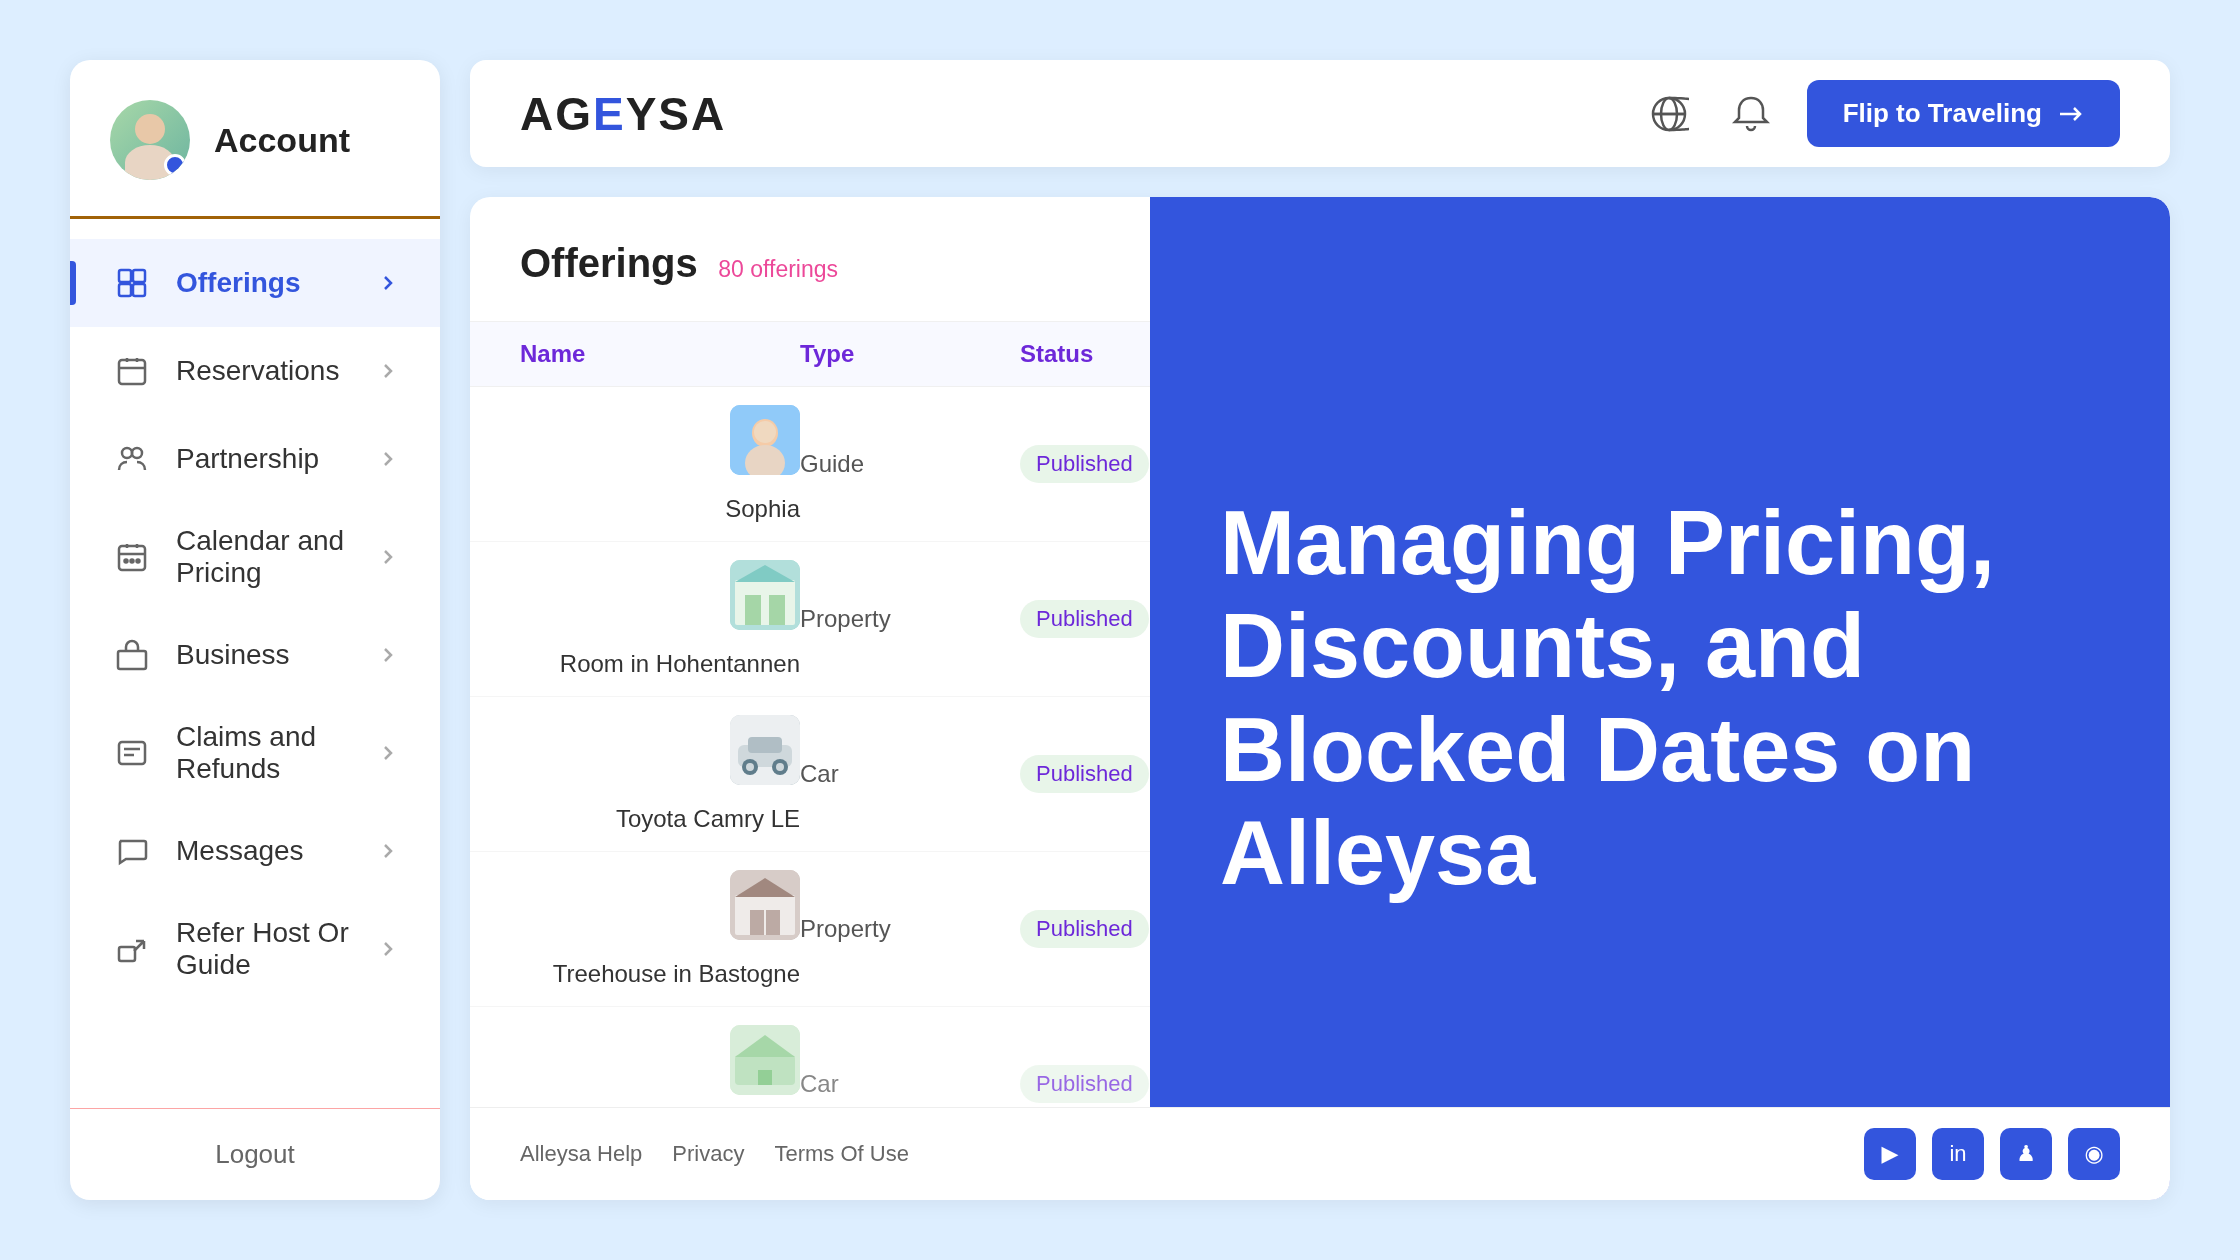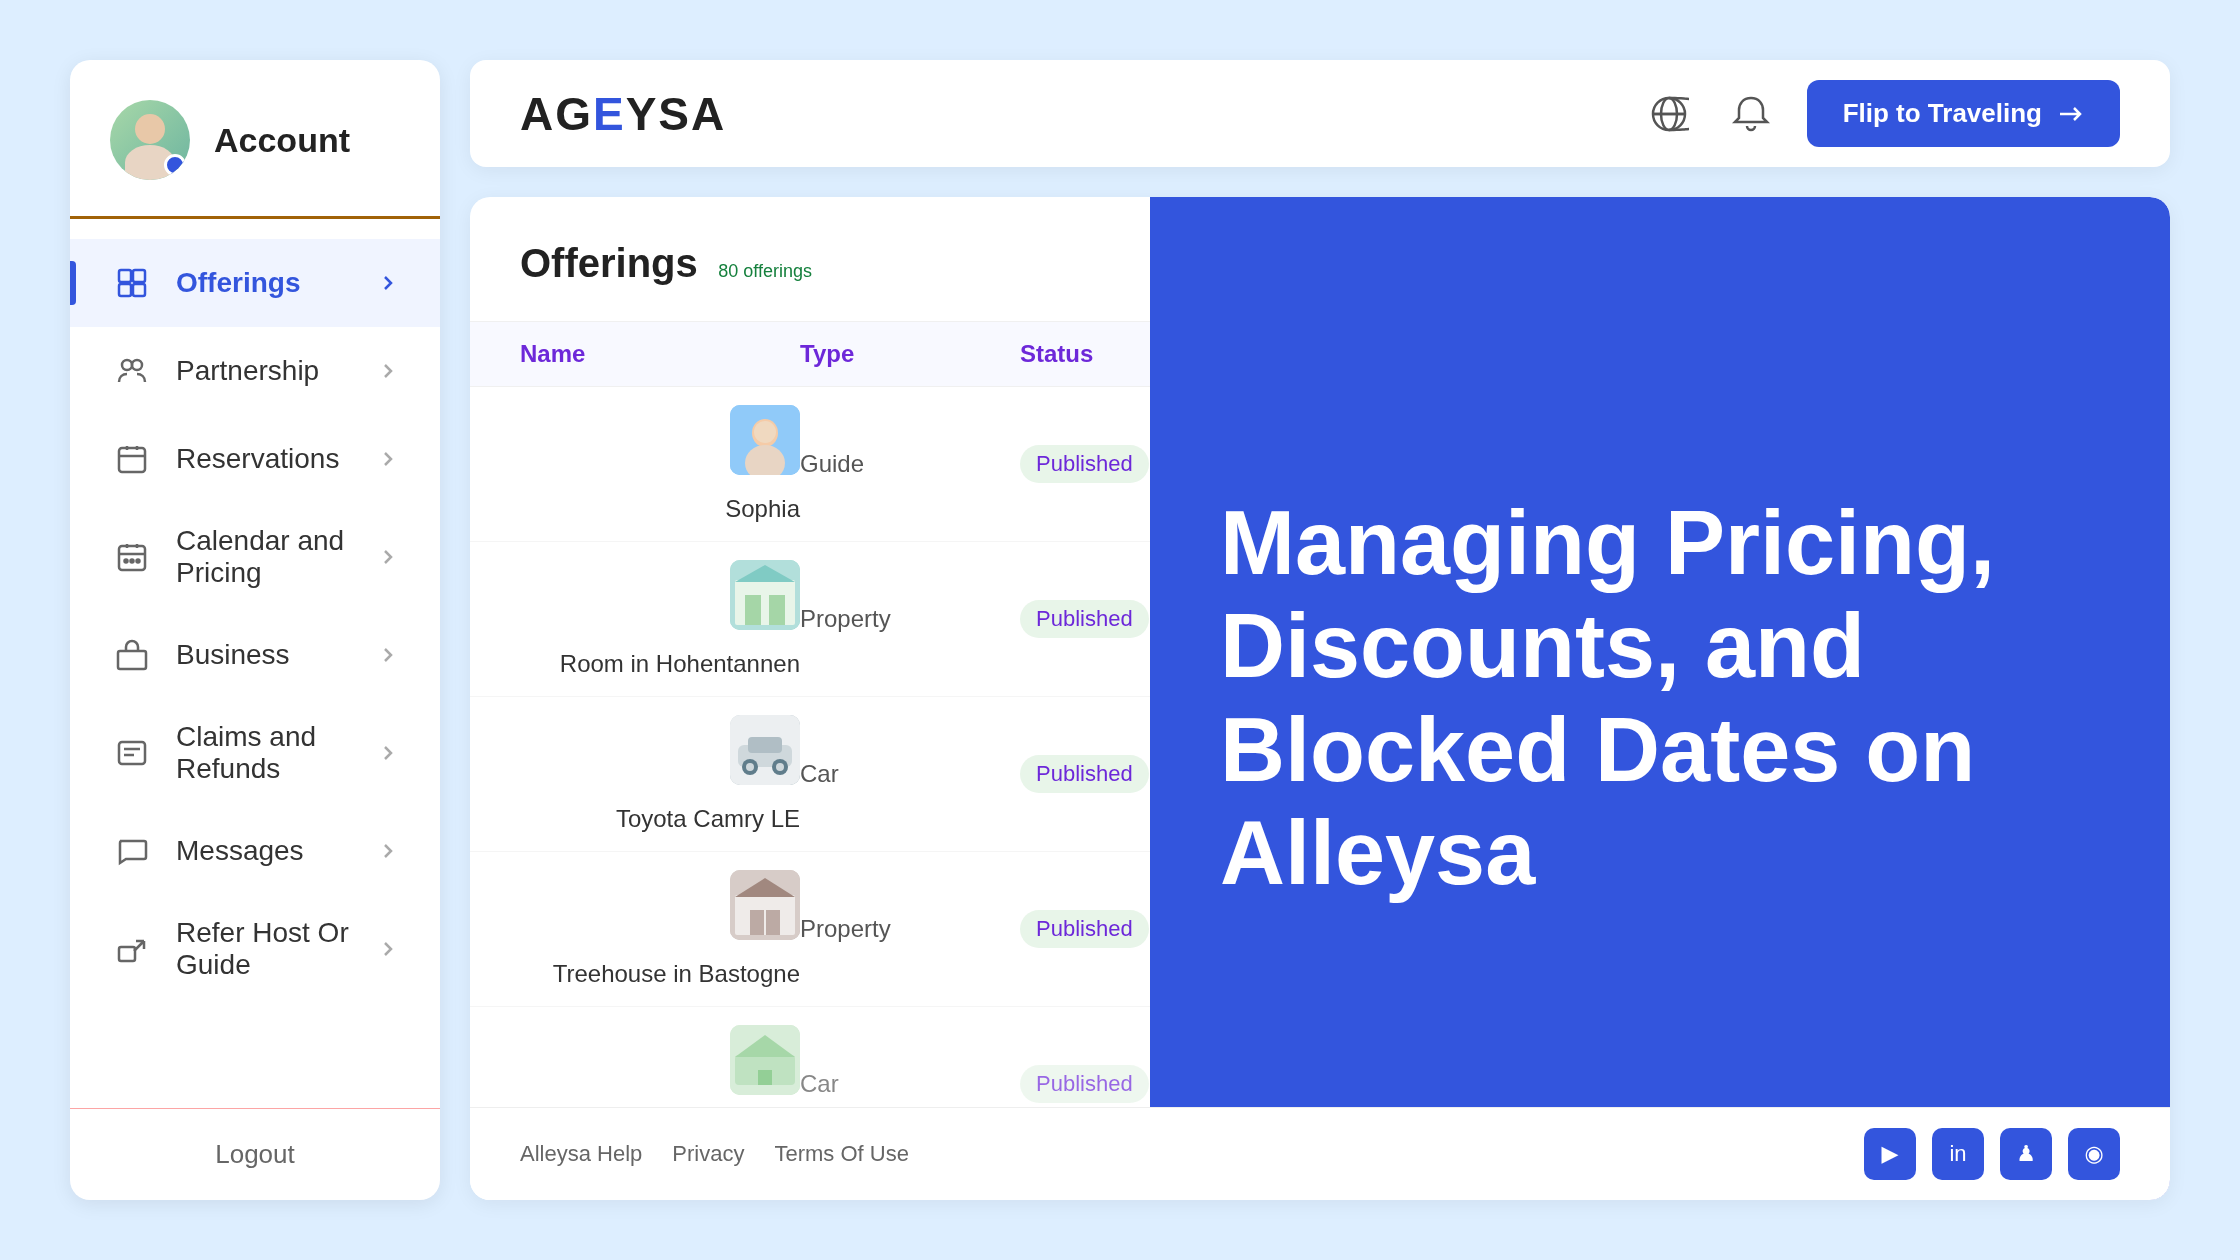--- a/index.html
+++ b/index.html
@@ -246,22 +246,22 @@
       border-bottom: 1px solid #f0f0f0;
     }
 
     .offerings-title {
       font-size: 40px;
       font-weight: 700;
       color: #222;
     }
 
     .offerings-count {
-      font-size: 18px;
-      color: #15803d;
+      font-size: 23px;
+      color: #ec4899;
       margin-left: 16px;
     }
 
     .offerings-actions {
       display: flex;
       align-items: center;
       gap: 20px;
     }
 
     .search-box {
@@ -496,41 +496,41 @@
         </div>
         <span class="nav-label">Offerings</span>
         <svg class="nav-chevron" viewBox="0 0 24 24" fill="none" stroke="#3355dd" stroke-width="2.5">
           <path d="M9 6l6 6-6 6"></path>
         </svg>
       </div>
 
       <div class="nav-item">
         <div class="nav-icon">
           <svg viewBox="0 0 32 32" fill="none" stroke="#666" stroke-width="2.5">
+            <rect x="3" y="5" width="26" height="24" rx="3"></rect>
+            <path d="M21 3v4M11 3v4"></path>
+            <path d="M3 13h26"></path>
+          </svg>
+        </div>
+        <span class="nav-label">Reservations</span>
+        <svg class="nav-chevron" viewBox="0 0 24 24" fill="none" stroke="#aaa" stroke-width="2.5">
+          <path d="M9 6l6 6-6 6"></path>
+        </svg>
+      </div>
+
+      <div class="nav-item">
+        <div class="nav-icon">
+          <svg viewBox="0 0 32 32" fill="none" stroke="#666" stroke-width="2.5">
             <circle cx="11" cy="10" r="5"></circle>
             <circle cx="21" cy="10" r="5"></circle>
             <path d="M3 27c0-5 3.5-8 8-8"></path>
             <path d="M29 27c0-5-3.5-8-8-8"></path>
           </svg>
         </div>
         <span class="nav-label">Partnership</span>
-        <svg class="nav-chevron" viewBox="0 0 24 24" fill="none" stroke="#aaa" stroke-width="2.5">
-          <path d="M9 6l6 6-6 6"></path>
-        </svg>
-      </div>
-
-      <div class="nav-item">
-        <div class="nav-icon">
-          <svg viewBox="0 0 32 32" fill="none" stroke="#666" stroke-width="2.5">
-            <rect x="3" y="5" width="26" height="24" rx="3"></rect>
-            <path d="M21 3v4M11 3v4"></path>
-            <path d="M3 13h26"></path>
-          </svg>
-        </div>
-        <span class="nav-label">Reservations</span>
         <svg class="nav-chevron" viewBox="0 0 24 24" fill="none" stroke="#aaa" stroke-width="2.5">
           <path d="M9 6l6 6-6 6"></path>
         </svg>
       </div>
 
       <div class="nav-item">
         <div class="nav-icon">
           <svg viewBox="0 0 32 32" fill="none" stroke="#666" stroke-width="2.5">
             <rect x="3" y="5" width="26" height="24" rx="3"></rect>
             <path d="M21 3v4M11 3v4M3 13h26"></path>

